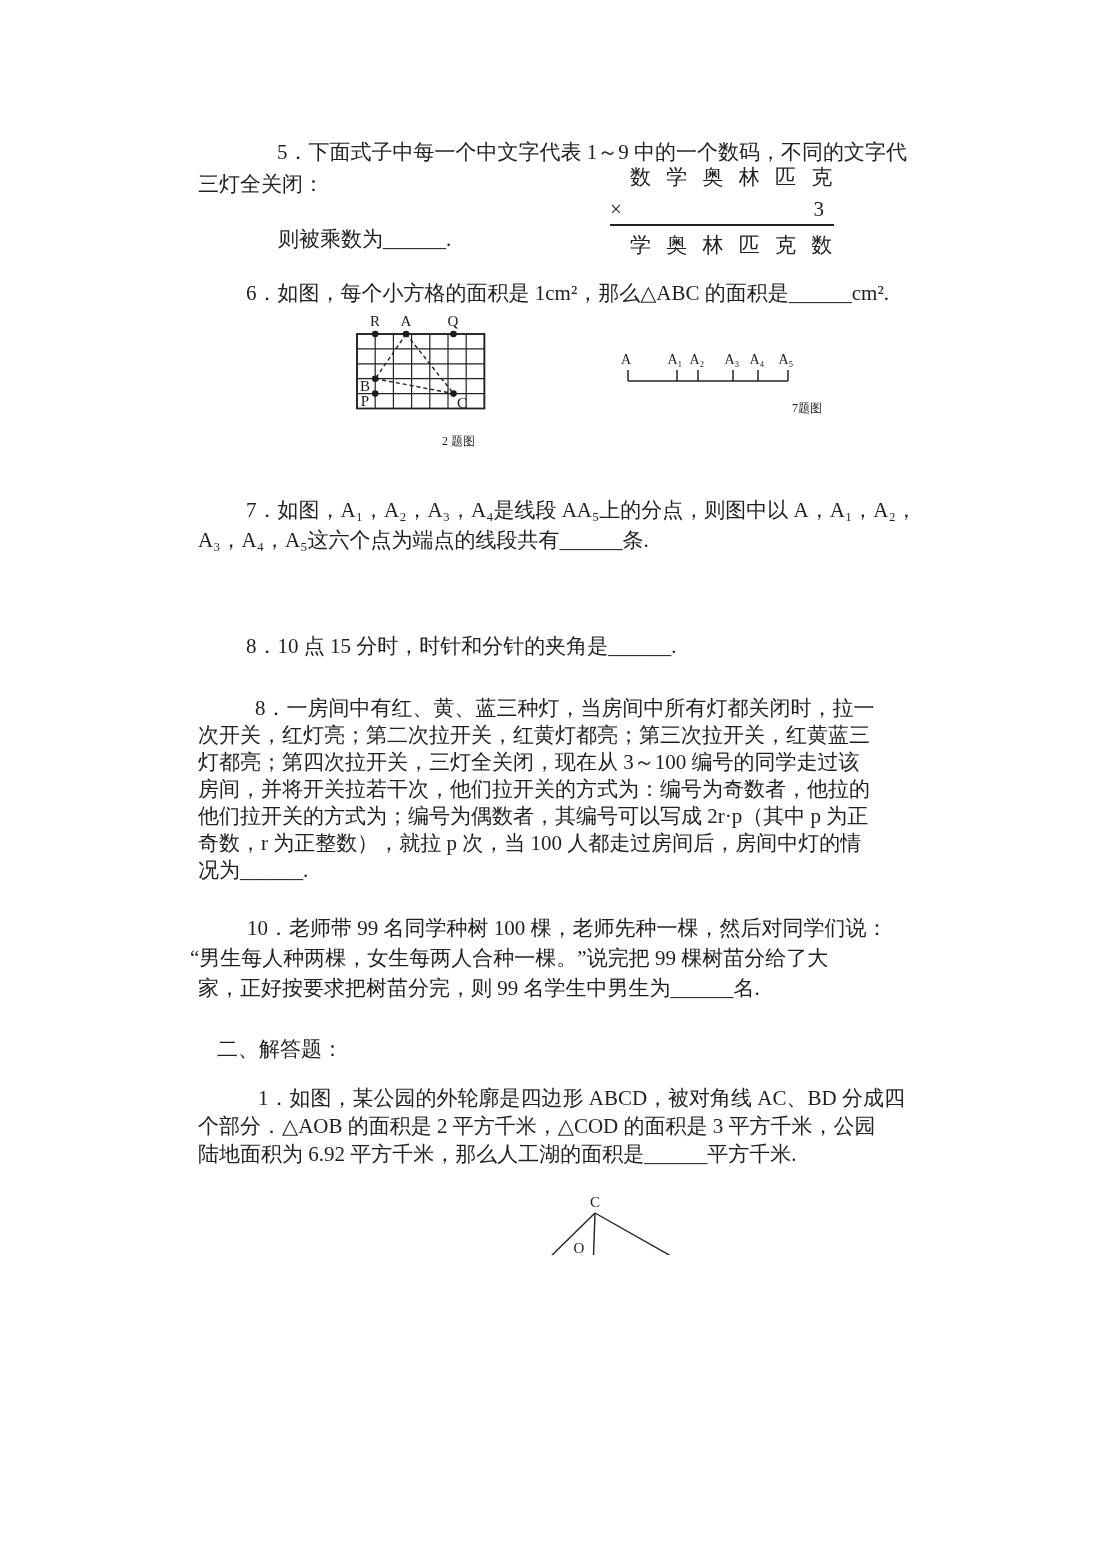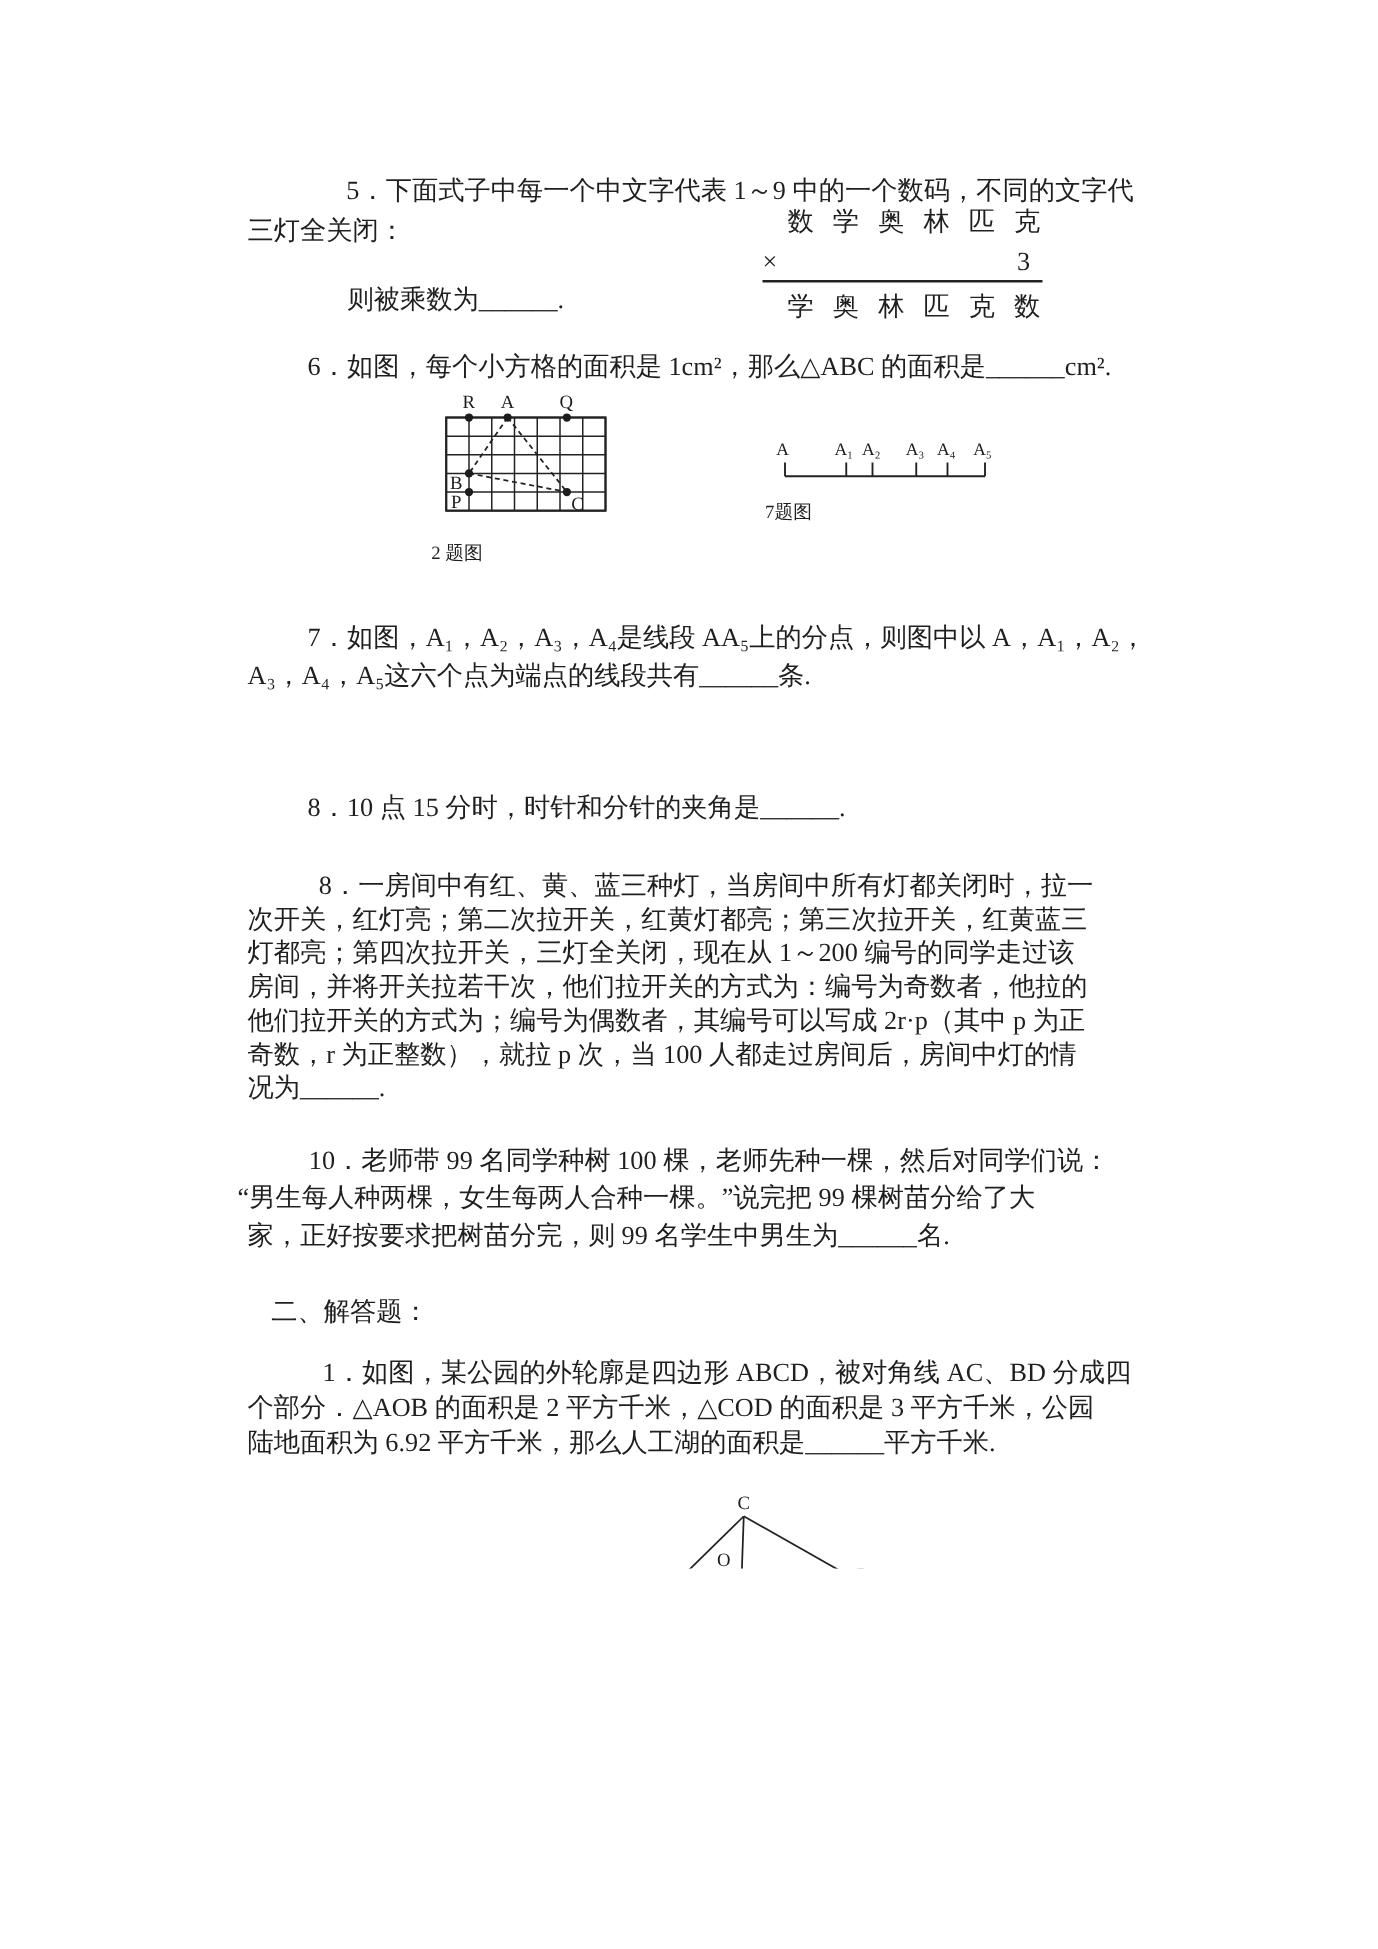--- a/index.html
+++ b/index.html
@@ -1,21 +1,21 @@
 <!DOCTYPE html>
 <html><head>
 <meta charset="utf-8">
 <style>
   html,body{margin:0;padding:0;background:#ffffff;}
   .page{
     position:relative;width:1102px;height:1255px;background:#ffffff;overflow:hidden;
     font-family:"Liberation Serif","DejaVu Serif",serif;color:#1f1f1f;
   }
   .tl{position:absolute;font-size:21px;line-height:26px;white-space:nowrap;}
-  .cap{position:absolute;font-size:15px;white-space:nowrap;text-align:left;}
+  .cap{position:absolute;font-size:12px;white-space:nowrap;text-align:right;}
   
   .mult{position:absolute;left:610px;top:163px;width:224px;}
   .mult-row{font-size:21px;letter-spacing:5px;padding-left:20px;white-space:nowrap;}
   .mult-mid{display:flex;justify-content:space-between;align-items:flex-end;
     font-size:21px;padding:6px 10px 2px 0;border-bottom:2px solid #222;}
   .mult-bot{margin-top:5px;}
   svg text{font-family:"Liberation Serif","DejaVu Serif",serif;fill:#1c1c1c;}
   .fig{position:absolute;}
   .watermark{
     position:absolute;left:856px;top:1500px;
@@ -104,21 +104,21 @@
   </svg>
   <div class="cap" style="left:612px;top:400px;width:210px">7题图</div>
 
   <div class="tl" style="left:246px;top:497px">7．如图，A₁，A₂，A₃，A₄是线段 AA₅上的分点，则图中以 A，A₁，A₂，</div>
   <div class="tl" style="left:198px;top:527px">A₃，A₄，A₅这六个点为端点的线段共有______条.</div>
 
   <div class="tl" style="left:246px;top:633px">8．10 点 15 分时，时针和分针的夹角是______.</div>
 
   <div class="tl" style="left:255px;top:695px">8．一房间中有红、黄、蓝三种灯，当房间中所有灯都关闭时，拉一</div>
   <div class="tl" style="left:198px;top:722px">次开关，红灯亮；第二次拉开关，红黄灯都亮；第三次拉开关，红黄蓝三</div>
-  <div class="tl" style="left:198px;top:749px">灯都亮；第四次拉开关，三灯全关闭，现在从 1～200 编号的同学走过该</div>
+  <div class="tl" style="left:198px;top:749px">灯都亮；第四次拉开关，三灯全关闭，现在从 3～100 编号的同学走过该</div>
   <div class="tl" style="left:198px;top:776px">房间，并将开关拉若干次，他们拉开关的方式为：编号为奇数者，他拉的</div>
   <div class="tl" style="left:198px;top:803px">他们拉开关的方式为；编号为偶数者，其编号可以写成 2r·p（其中 p 为正</div>
   <div class="tl" style="left:198px;top:830px">奇数，r 为正整数），就拉 p 次，当 100 人都走过房间后，房间中灯的情</div>
   <div class="tl" style="left:198px;top:857px">况为______.</div>
 
   <div class="tl" style="left:247px;top:915px">10．老师带 99 名同学种树 100 棵，老师先种一棵，然后对同学们说：</div>
   <div class="tl" style="left:190px;top:945px">“男生每人种两棵，女生每两人合种一棵。”说完把 99 棵树苗分给了大</div>
   <div class="tl" style="left:198px;top:975px">家，正好按要求把树苗分完，则 99 名学生中男生为______名.</div>
 
   <div class="tl" style="left:217px;top:1036px">二、解答题：</div>

